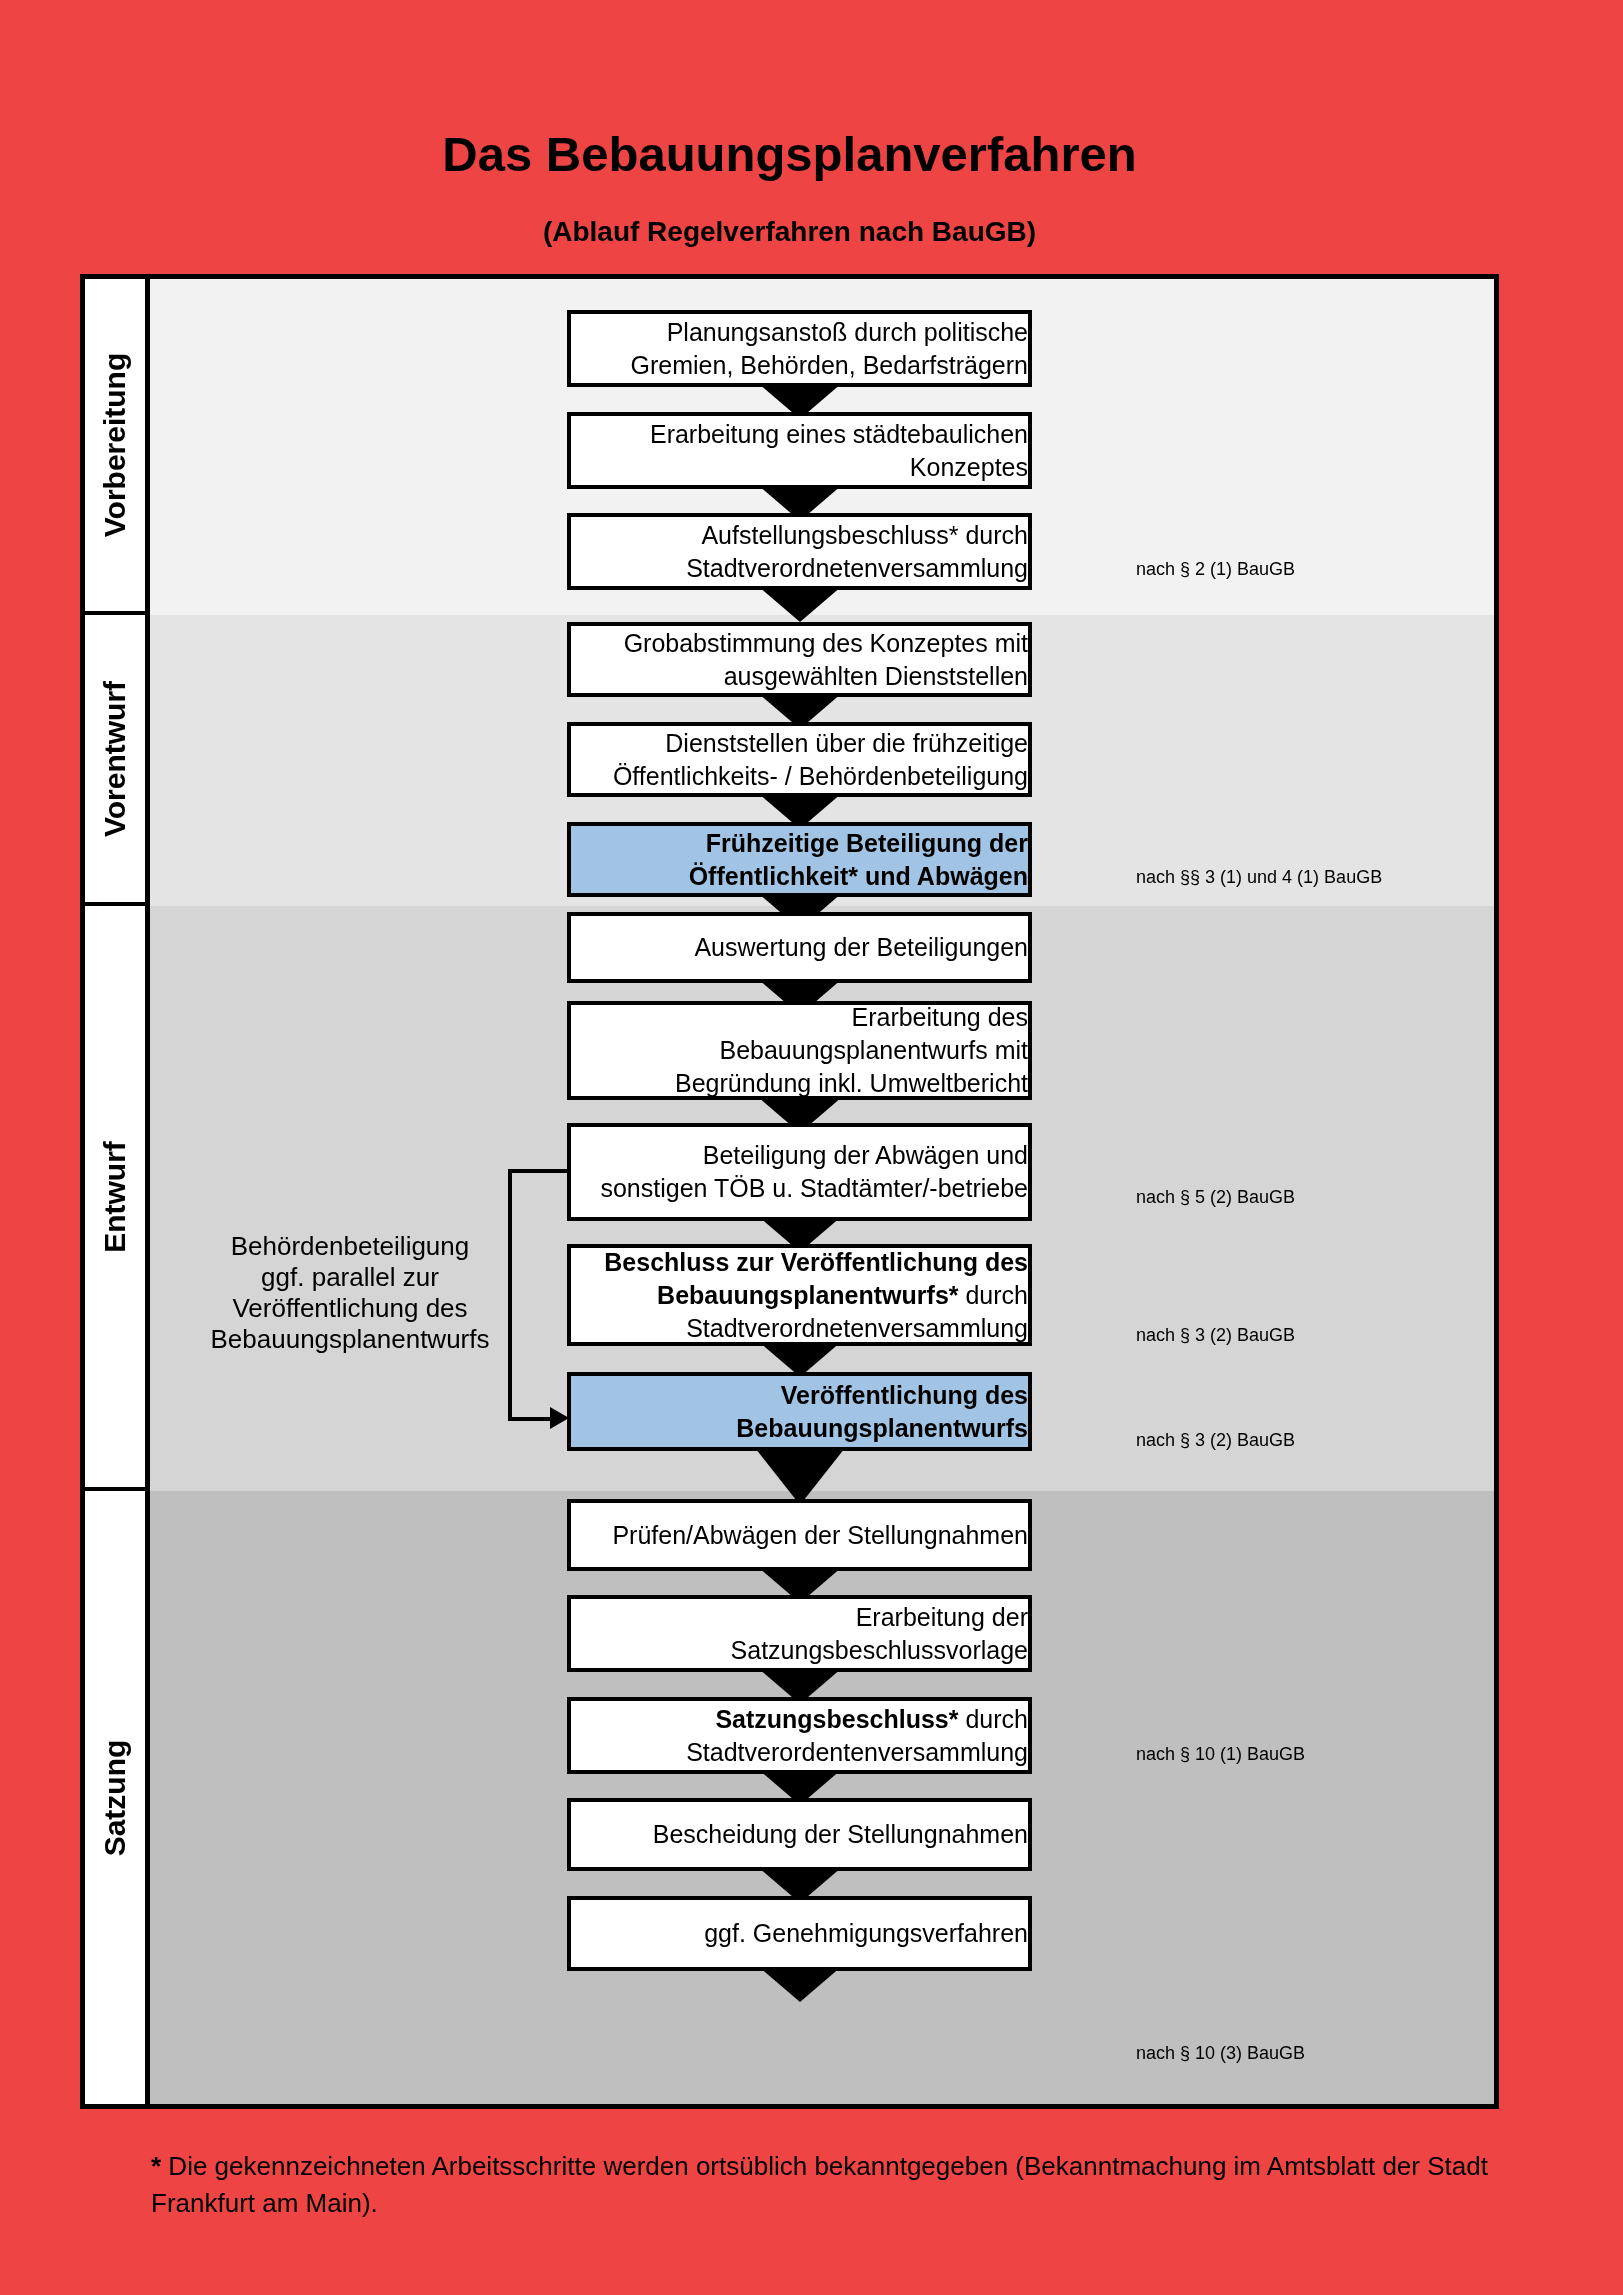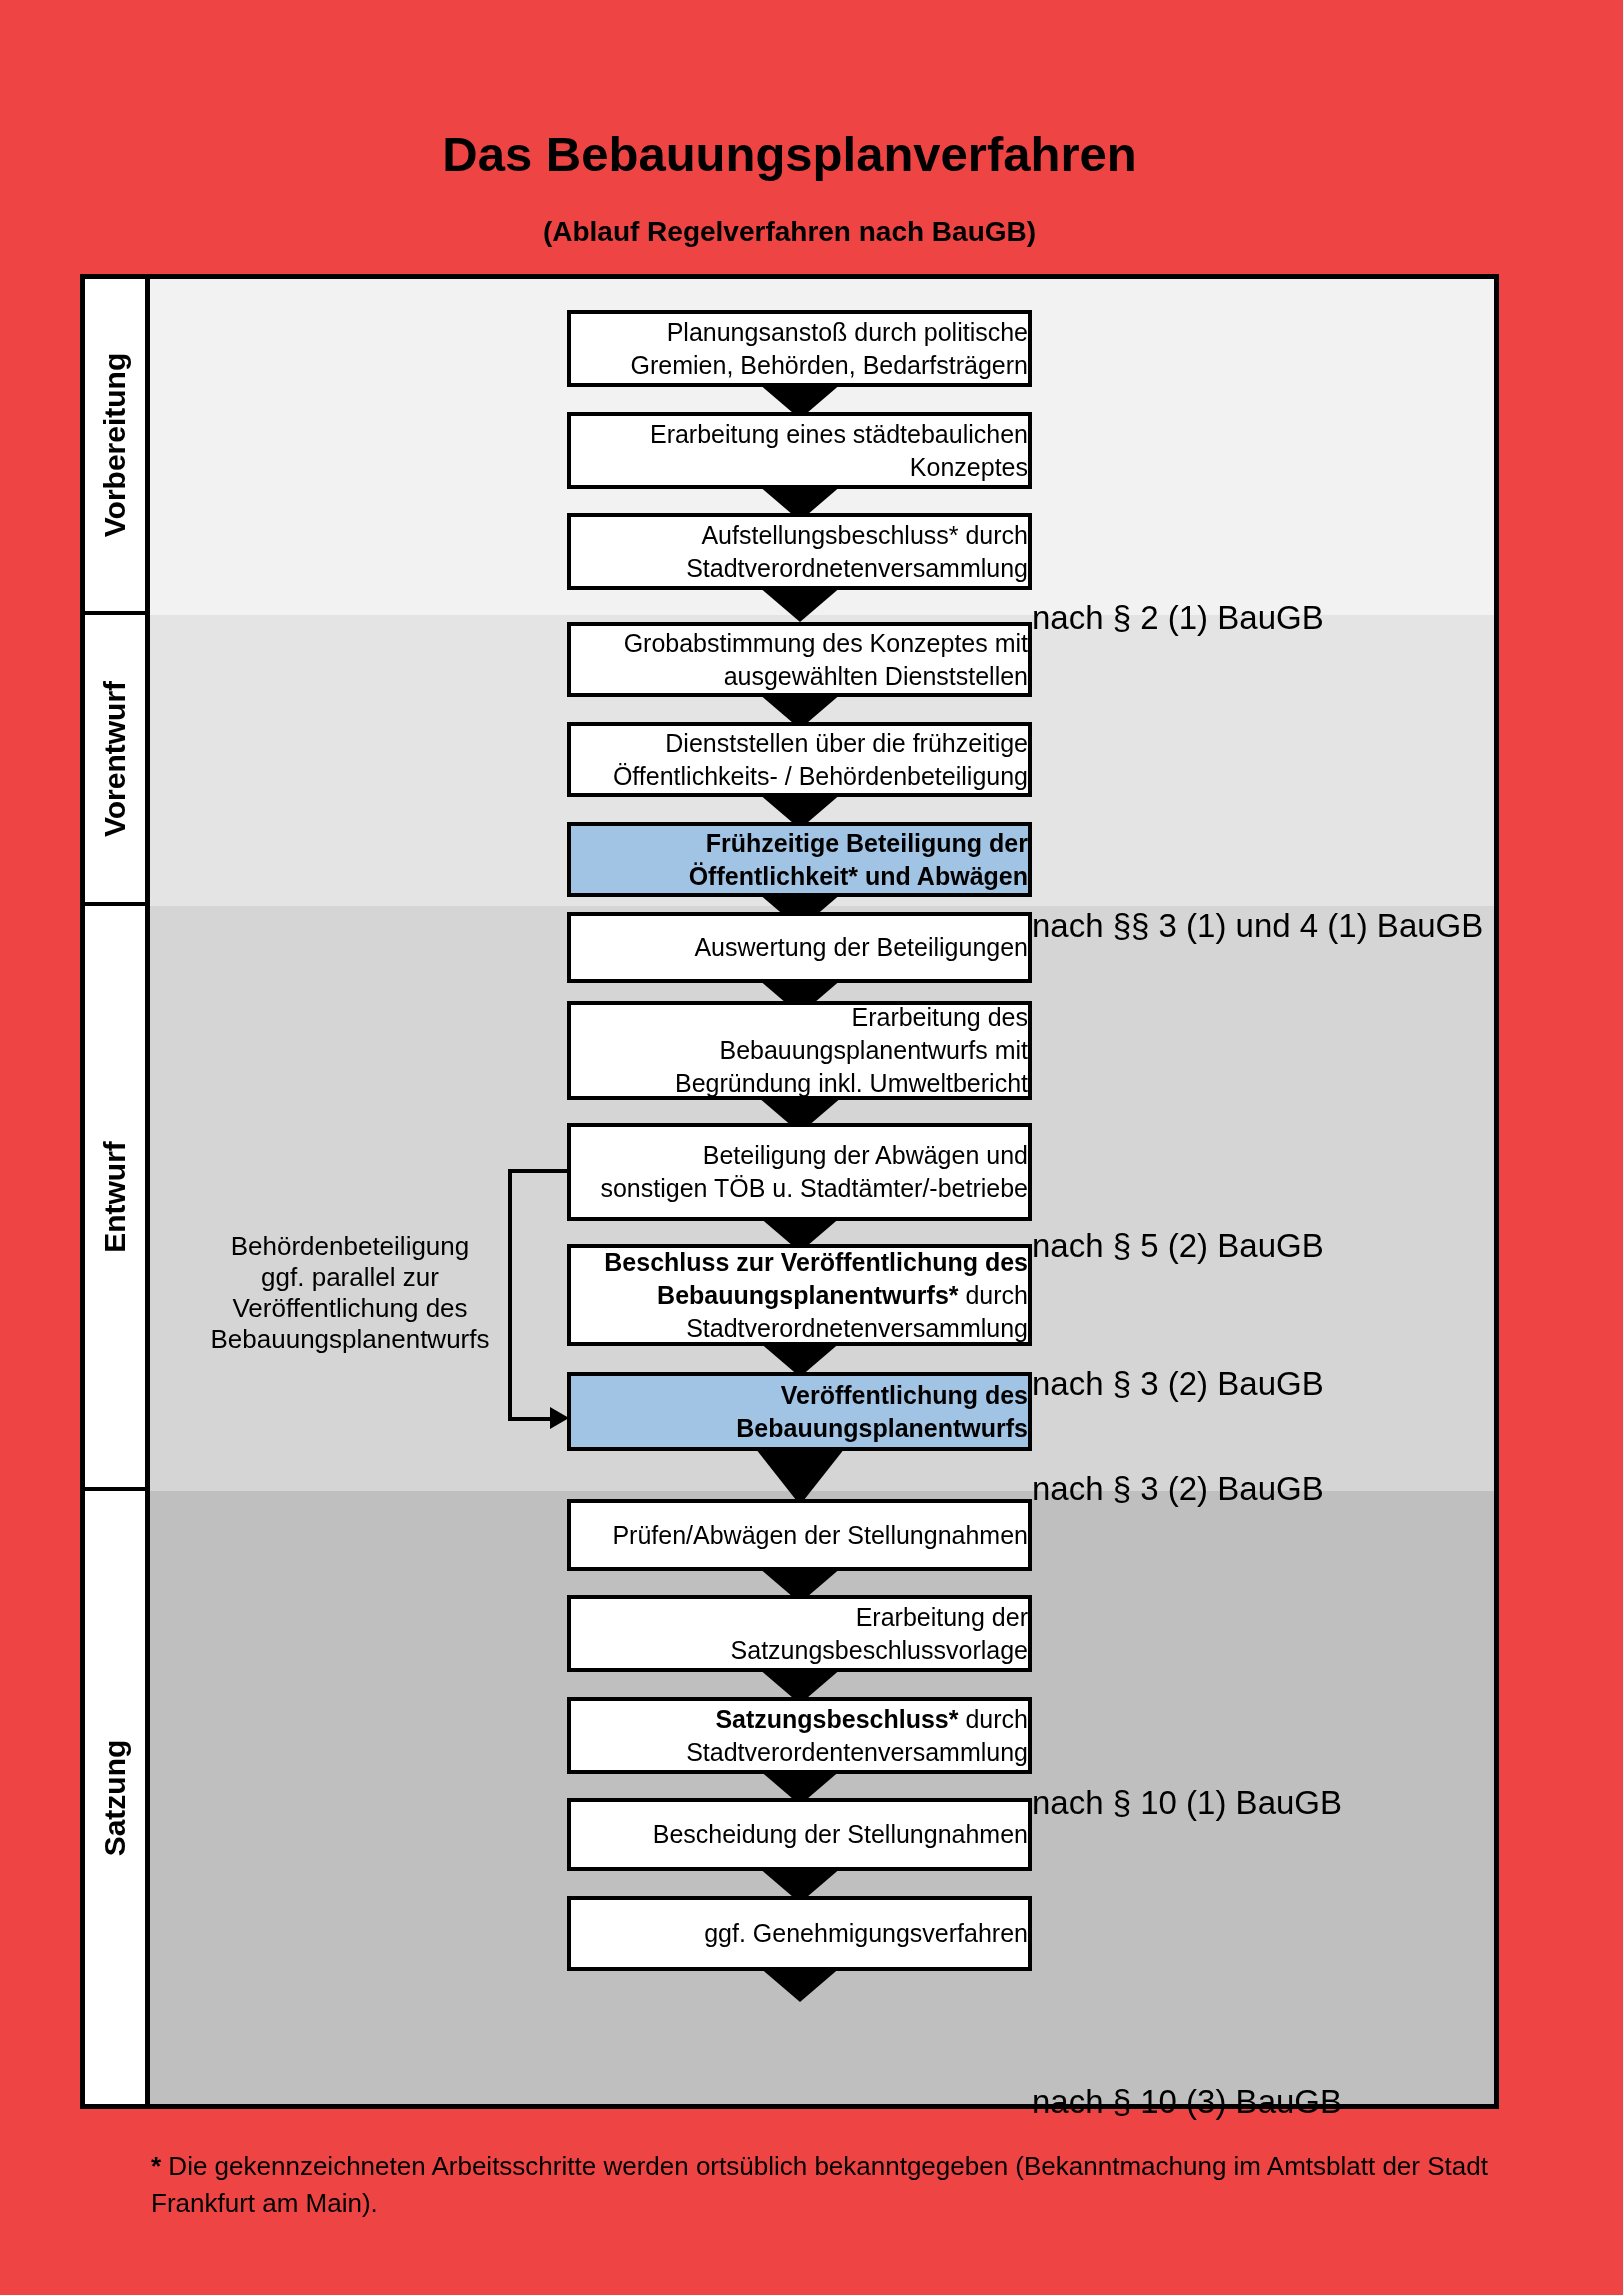--- a/index.html
+++ b/index.html
@@ -36,21 +36,21 @@
     font-size:25px;line-height:33px;text-align:center;z-index:3;
   }
   .fbox .bline{white-space:nowrap;}
   .arrow{
     position:absolute;width:0;height:0;z-index:2;
     border-left:56px solid transparent;border-right:56px solid transparent;
     border-top:48px solid #000;left:744px;
   }
   .arrow.tall{border-top-width:71px;}
   .law{
-    position:absolute;left:1032px;font-size:33px;line-height:33px;white-space:nowrap;z-index:4;margin-top:48px;
+    position:absolute;left:1136px;font-size:18px;line-height:33px;white-space:nowrap;z-index:4;
   }
   .sidenote{
     position:absolute;left:183px;top:1231px;width:334px;
     font-size:26px;line-height:31px;text-align:center;z-index:4;
   }
   .seg{position:absolute;background:#000;z-index:2;}
   .bracket-h1{left:508px;top:1169px;width:59px;height:3.9px;}
   .bracket-v{left:508px;top:1169px;width:3.9px;height:252px;}
   .bracket-h2{left:512px;top:1417px;width:39px;height:3.9px;}
   .bracket-head{

